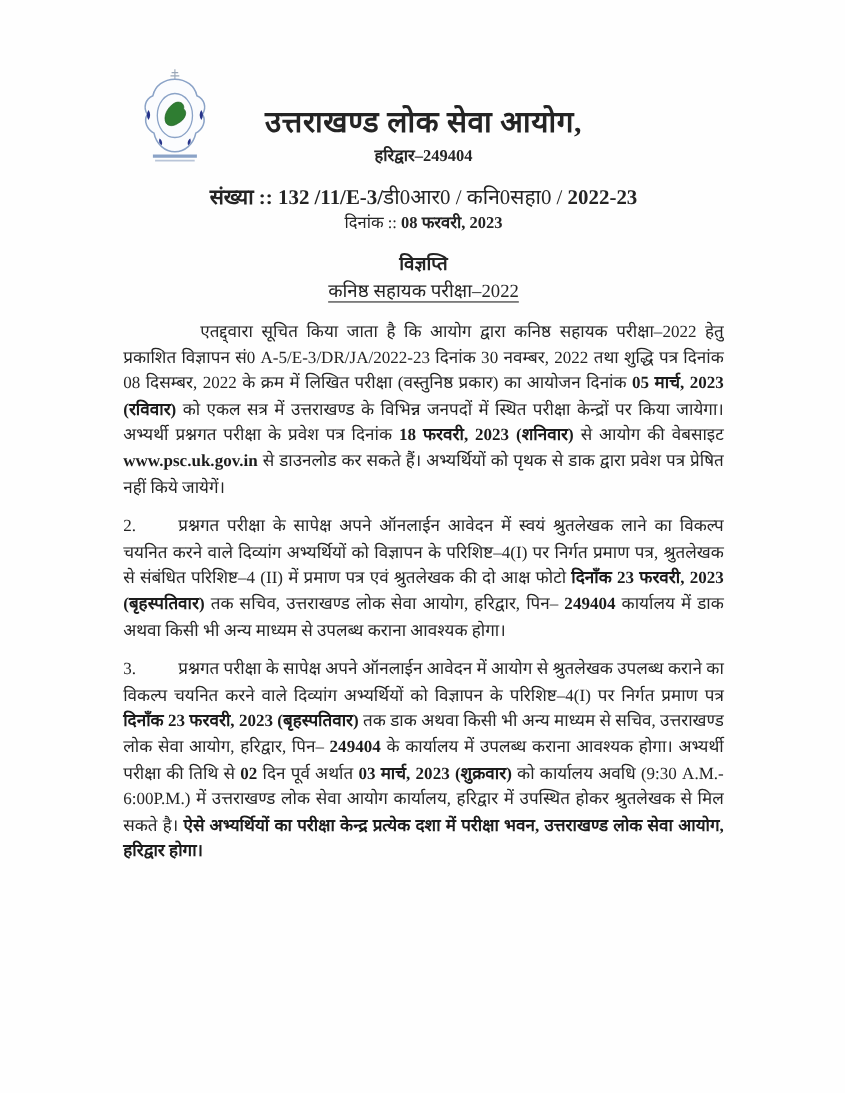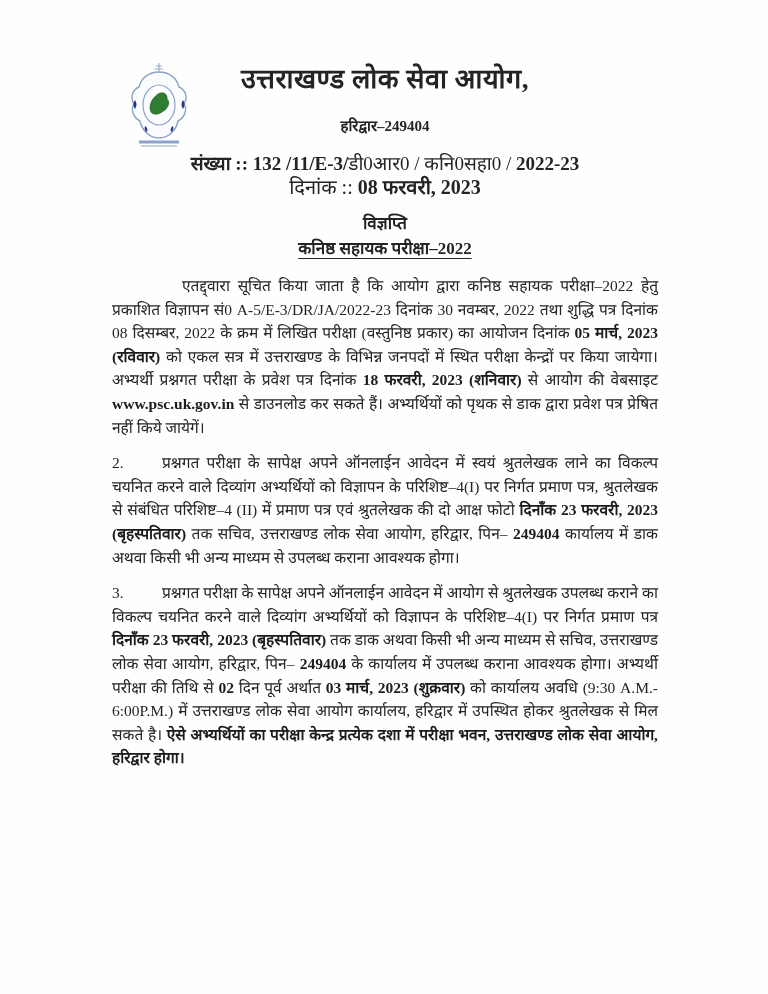--- a/index.html
+++ b/index.html
@@ -7,21 +7,21 @@
     padding: 0;
     background: #ffffff;
   }
   .page {
     position: relative;
     width: 768px;
     height: 994px;
     margin: 0 auto;
     background: #fefefe;
     box-sizing: border-box;
-    padding: 62px 110px 0 112px;
+    padding: 94px 110px 0 112px;
     font-family: "Liberation Serif", "DejaVu Serif", serif;
     color: #242424;
     overflow: hidden;
   }
   .logo {
     position: absolute;
     left: 127px;
     top: 60px;
     width: 64px;
     height: 92px;
@@ -30,43 +30,43 @@
   .org-name {
     font-size: 27px;
     line-height: 34px;
     font-weight: bold;
     letter-spacing: 0.5px;
   }
   .org-place {
     font-size: 15px;
     line-height: 20px;
     font-weight: bold;
-    margin-top: 20px;
+    margin-top: 4px;
   }
   .ref-line {
     font-size: 19px;
     line-height: 20px;
     margin-top: 18px;
   }
   .date-line {
-    font-size: 20px;
+    font-size: 15px;
     line-height: 20px;
     margin-top: 3px;
   }
   .notice-title {
     font-size: 17px;
     line-height: 24px;
     font-weight: bold;
     text-align: center;
     margin-top: 15px;
   }
   .notice-subtitle {
     font-size: 17px;
     line-height: 26px;
-    font-weight: bold;
+    font-weight: normal;
     text-align: center;
   }
   .notice-subtitle .u {
     text-decoration: underline;
     text-underline-offset: 4px;
   }
   .para {
     font-size: 15.5px;
     line-height: 23.6px;
     text-align: justify;

